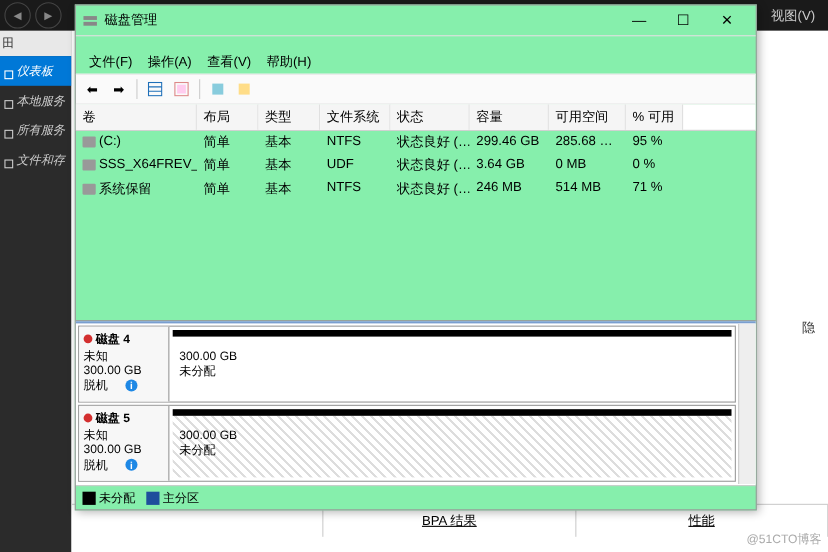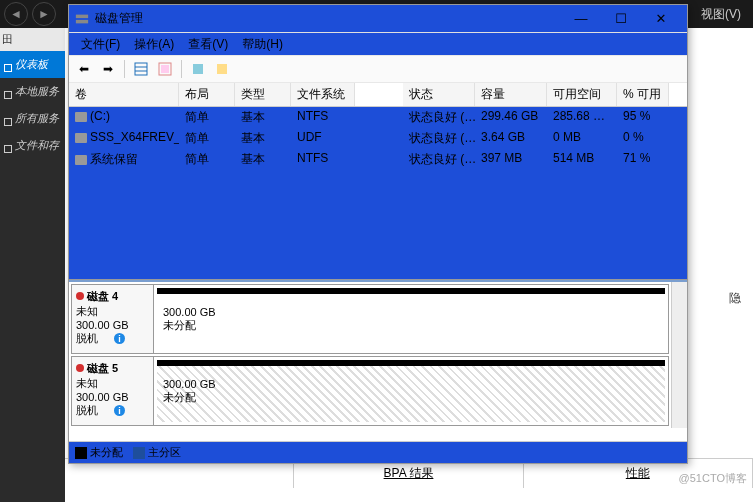--- a/index.html
+++ b/index.html
@@ -14,48 +14,48 @@
 .bg-body { display: flex; height: calc(100% - 28px); }
 .bg-sidebar { width: 65px; background: #2b2b2b; color: #fff; font-size: 11px; }
 .bg-sidebar .lbl { background: #e8e8e8; color: #333; padding: 4px 2px; }
 .bg-sidebar .item { padding: 6px 4px; color: #ccc; display: flex; align-items: flex-end; gap: 3px; font-style: italic; }
 .bg-sidebar .item.active { background: #0078d7; color: #fff; }
 .bg-sidebar .sq { width: 8px; height: 8px; border: 1px solid currentColor; display: inline-block; }
 .bg-main { flex: 1; background: #fff; padding-top: 430px; }
 .bg-status { display: flex; border-top: 1px solid #ccc; text-decoration: underline; }
 .bg-status > div { flex: 1; text-align: center; padding: 6px; font-size: 12px; border-right: 1px solid #ccc; }
 .bg-right { position: absolute; right: 12px; top: 290px; font-size: 12px; color: #333; }
-.watermark { position: absolute; right: 6px; bottom: 16px; color: #aaa; font-size: 11px; }
-
-
-.dm { position: absolute; left: 68px; top: 4px; width: 620px; height: 460px; background: #1d4ed8; border: 1px solid #999; box-shadow: 2px 2px 8px rgba(0,0,0,.3); display: flex; flex-direction: column; }
+.watermark { position: absolute; right: 6px; bottom: 4px; color: #aaa; font-size: 11px; }
+
+
+.dm { position: absolute; left: 68px; top: 4px; width: 620px; height: 460px; background: #86efac; border: 1px solid #999; box-shadow: 2px 2px 8px rgba(0,0,0,.3); display: flex; flex-direction: column; }
 .dm-title { height: 28px; display: flex; align-items: center; padding: 0 6px; border-bottom: 1px solid #e0e0e0; }
 .dm-title .icon { width: 14px; height: 14px; margin-right: 6px; }
 .dm-title .t { flex: 1; font-size: 12px; }
 .dm-title .win-btn { width: 40px; height: 24px; display: flex; align-items: center; justify-content: center; font-size: 13px; }
 
-.dm-menu { height: 22px; display: flex; align-items: center; padding: 0 6px; gap: 2px; font-size: 12px; }
+.dm-menu { height: 22px; display: flex; align-items: center; padding: 0 6px; gap: 2px; font-size: 12px; margin-top: 12px; }
 .dm-menu span { padding: 2px 6px; }
 
 .dm-toolbar { height: 28px; display: flex; align-items: center; padding: 0 4px; gap: 2px; border-top: 1px solid #e8e8e8; border-bottom: 1px solid #e8e8e8; background: #fafafa; }
 .dm-toolbar .tb { width: 22px; height: 22px; display: flex; align-items: center; justify-content: center; border: 1px solid transparent; }
 .dm-toolbar .sep { width: 1px; height: 18px; background: #ccc; margin: 0 3px; }
 
 
 .vol-table { border-bottom: 1px solid #999; }
 .vol-head { display: flex; background: #fff; border-bottom: 1px solid #ccc; }
 .vol-head > div { padding: 3px 6px; border-right: 1px solid #e0e0e0; font-size: 12px; background: #f5f5f5; }
 .vol-row { display: flex; }
 .vol-row > div { padding: 2px 6px; font-size: 12px; white-space: nowrap; overflow: hidden; }
 .vol-row .ico { width: 12px; height: 10px; background: #999; display: inline-block; margin-right: 3px; vertical-align: middle; border-radius: 1px; }
 .c-vol { width: 110px; }
 .c-lay { width: 56px; }
 .c-typ { width: 56px; }
 .c-fs  { width: 64px; }
-.c-st  { width: 72px; margin-left: 48px; }
+.c-st  { width: 72px; }
 .c-cap { width: 72px; }
 .c-fre { width: 70px; }
 .c-pct { width: 52px; }
 .vol-body { height: 172px; overflow: auto; }
 
 
 .disk-pane { flex: 1; overflow: auto; border-top: 2px solid #7a9ecf; background: #fff; padding: 0; }
 .disk-row { display: flex; border: 1px solid #999; margin: 2px; min-height: 70px; }
 .disk-info { width: 82px; border-right: 1px solid #999; padding: 4px; font-size: 11px; background: #f7f7f7; }
 .disk-info .nm { font-weight: bold; }
@@ -195,21 +195,21 @@
         <div class="c-cap">3.64 GB</div>
         <div class="c-fre">0 MB</div>
         <div class="c-pct">0 %</div>
       </div>
       <div class="vol-row">
         <div class="c-vol"><span class="ico"></span><span>系统保留</span></div>
         <div class="c-lay">简单</div>
         <div class="c-typ">基本</div>
         <div class="c-fs">NTFS</div>
         <div class="c-st">状态良好 (…</div>
-        <div class="c-cap">397 MB</div>
+        <div class="c-cap">246 MB</div>
         <div class="c-fre">514 MB</div>
         <div class="c-pct">71 %</div>
       </div>
     </div>
   </div>
 
   <div class="disk-pane">
     <div style="display:flex">
       <div style="flex:1">
         <div class="disk-row">

